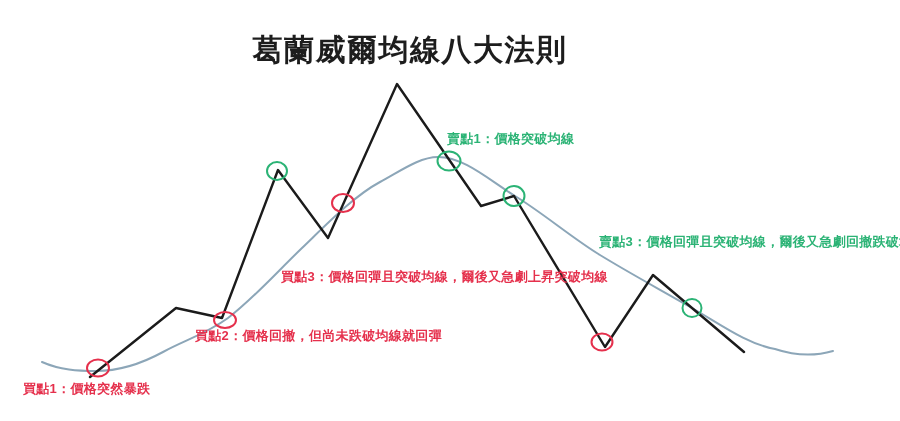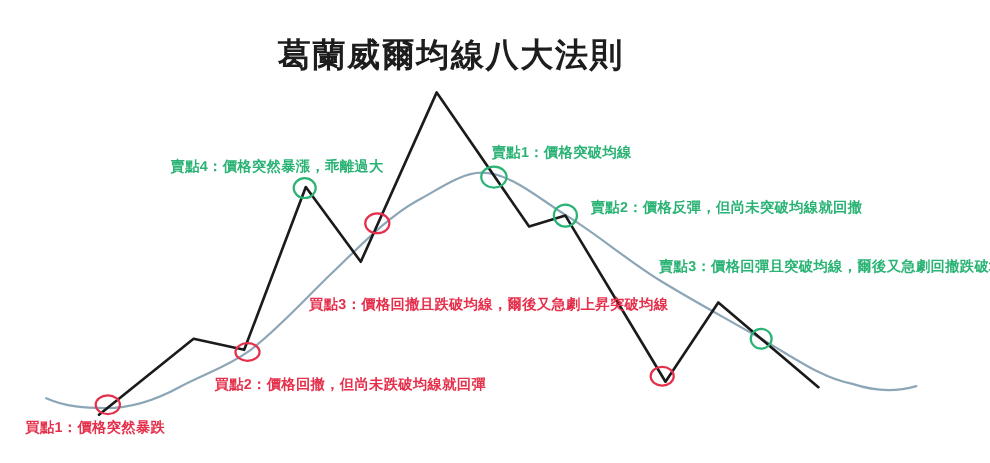--- a/index.html
+++ b/index.html
@@ -55,21 +55,19 @@
     <ellipse class="mark buy" cx="98" cy="368" rx="11" ry="8.5"></ellipse>
     <ellipse class="mark buy" cx="225" cy="320" rx="11" ry="8"></ellipse>
     <ellipse class="mark sell" cx="277" cy="171" rx="10" ry="9"></ellipse>
     <ellipse class="mark buy" cx="343" cy="203" rx="11" ry="9"></ellipse>
     <ellipse class="mark sell" cx="449" cy="161" rx="11.5" ry="9.5"></ellipse>
     <ellipse class="mark sell" cx="514" cy="196" rx="10.5" ry="10"></ellipse>
     <ellipse class="mark buy" cx="602" cy="342" rx="10.5" ry="8.5"></ellipse>
     <ellipse class="mark sell" cx="692" cy="308" rx="9.5" ry="9"></ellipse>
   </svg>
 
-  <div class="label sell" style="left:155px;top:142px">賣點4：價格突然暴漲，乖離過大</div>
   <div class="label sell" style="left:447px;top:130px">賣點1：價格突破均線</div>
-  <div class="label sell" style="left:537px;top:180px">賣點2：價格反彈，但尚未突破均線就回撤</div>
   <div class="label sell" style="left:599px;top:233px">賣點3：價格回彈且突破均線，爾後又急劇回撤跌破均線</div>
-  <div class="label buy" style="left:281px;top:268px">買點3：價格回撤且跌破均線，爾後又急劇上昇突破均線</div>
-  <div class="label buy" style="left:195px;top:341px">買點2：價格回撤，但尚未跌破均線就回彈</div>
+  <div class="label buy" style="left:281px;top:268px">買點3：價格回彈且突破均線，爾後又急劇上昇突破均線</div>
+  <div class="label buy" style="left:195px;top:327px">買點2：價格回撤，但尚未跌破均線就回彈</div>
   <div class="label buy" style="left:23px;top:380px">買點1：價格突然暴跌</div>
 
 </div>
 
 </body></html>

